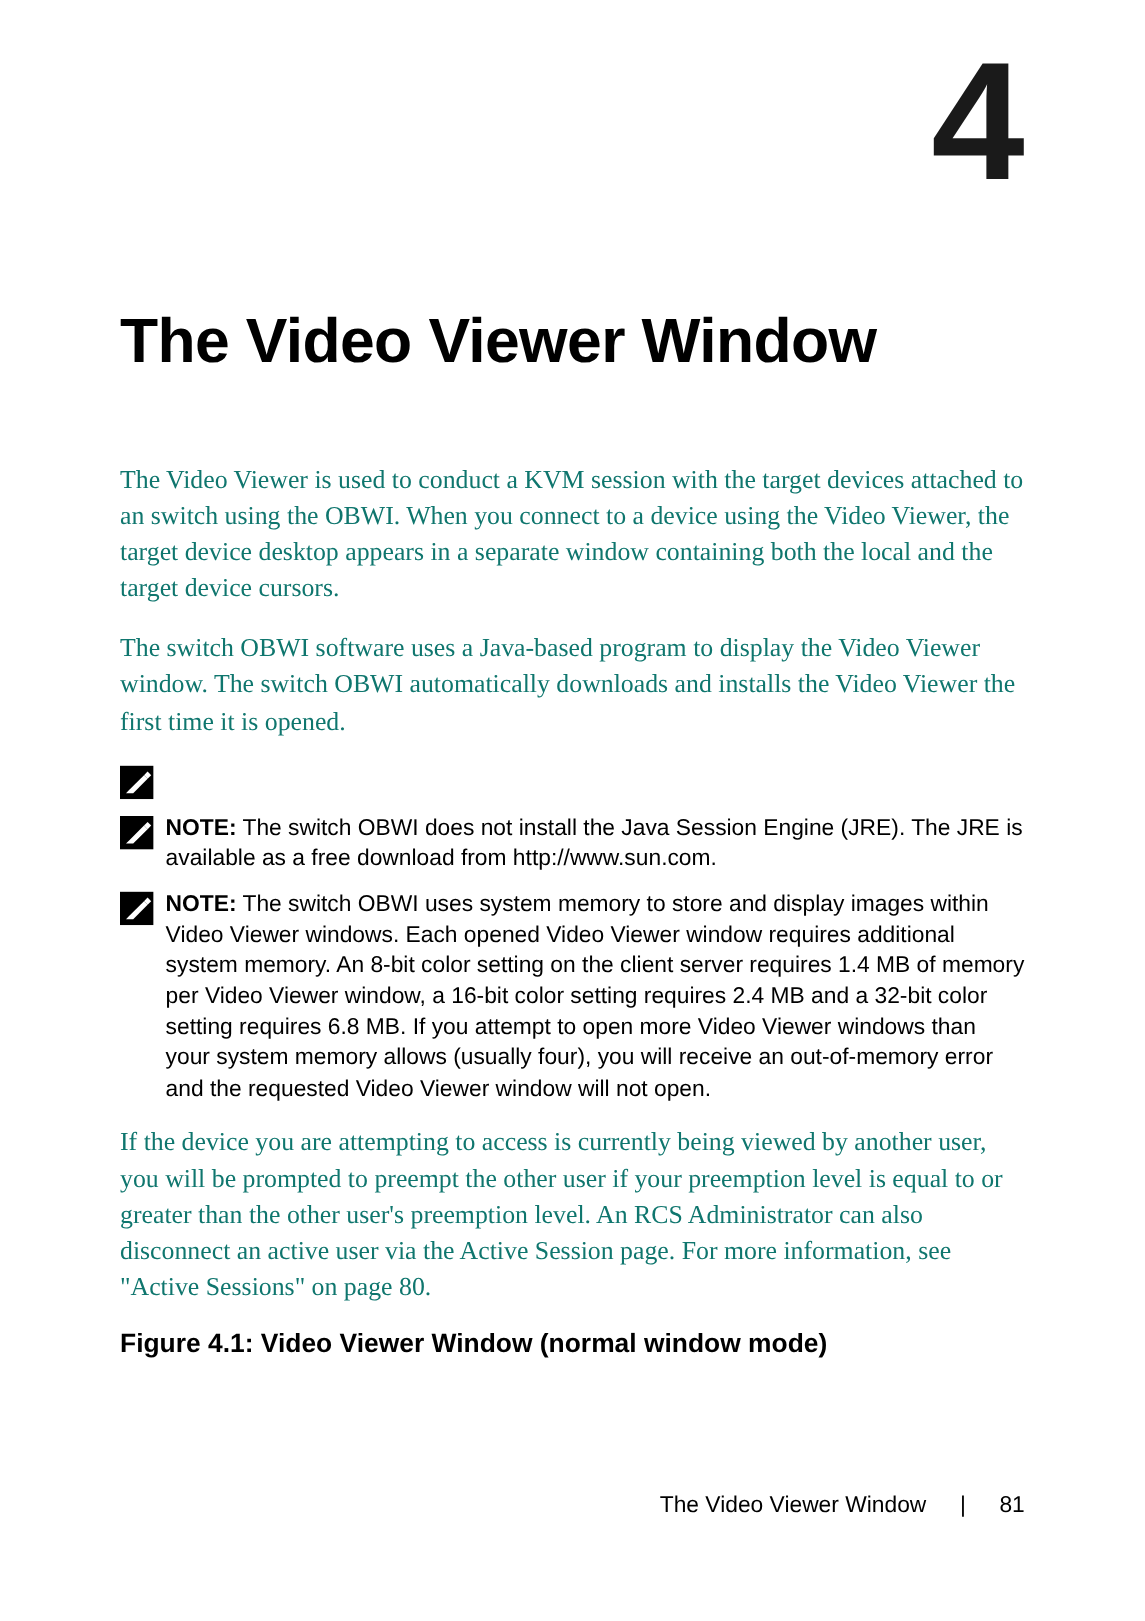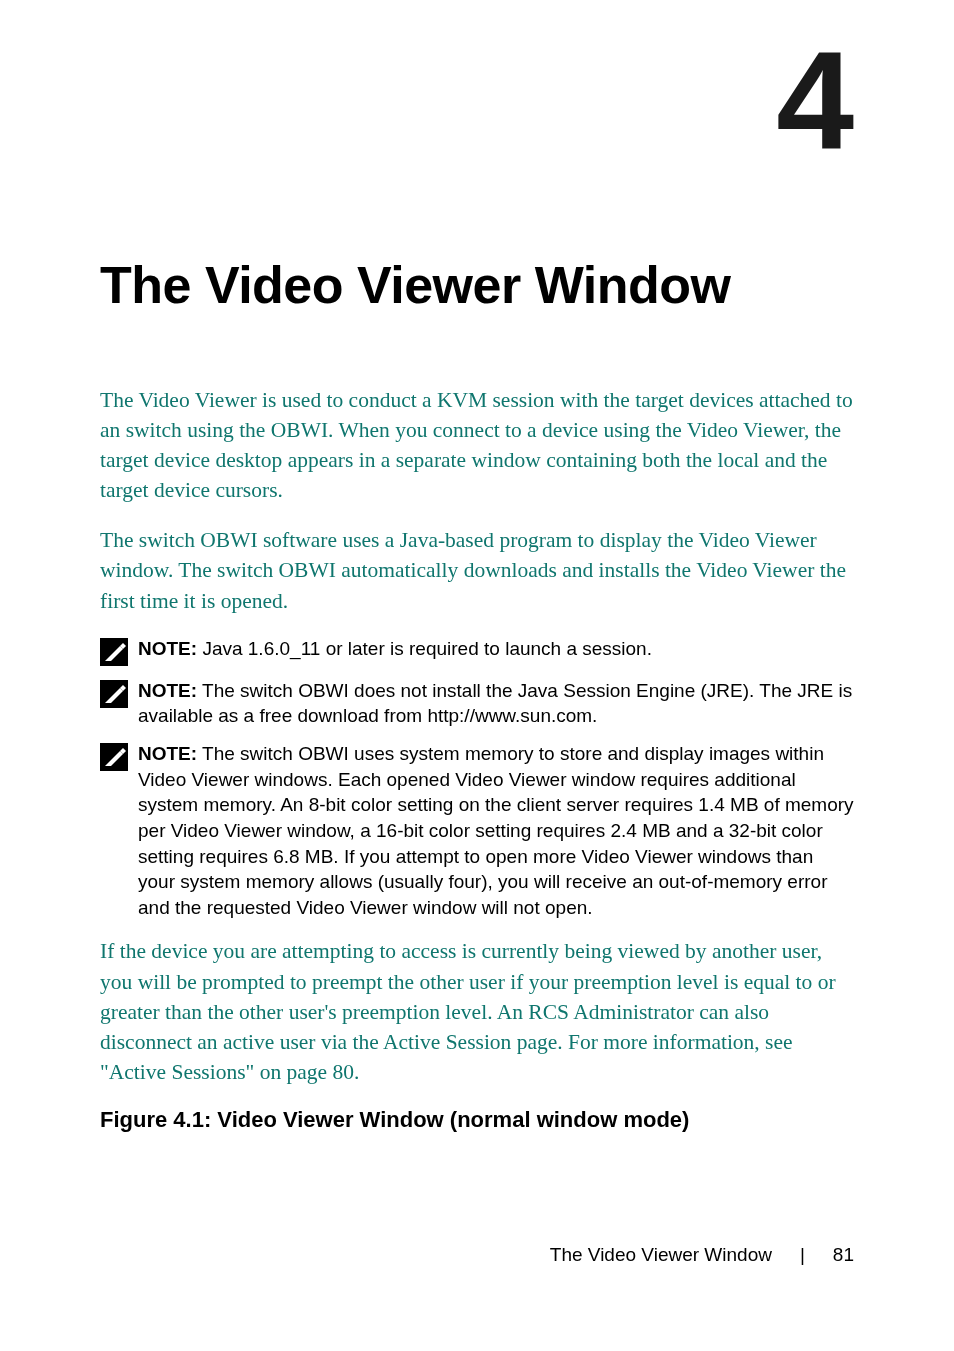--- a/index.html
+++ b/index.html
@@ -99,23 +99,20 @@
 <p class="body-text">The switch OBWI software uses a Java-based program to display the Video Viewer window. The switch  OBWI automatically downloads and installs the Video Viewer the first time it is opened.</p>
 
 <div class="note-block">
   <span class="note-icon">
     <svg viewBox="0 0 28 28" width="28" height="28">
       <rect x="0" y="0" width="28" height="28" fill="#000"></rect>
       <path d="M5 23 L8 20 L20 8 L23 11 L11 23 L8 23 Z" fill="#fff"></path>
       <path d="M20 8 L23 5 L26 8 L23 11 Z" fill="#fff"></path>
     </svg>
   </span>
-  <div class="note-text">
-    <span class="note-label">NOTE:</span><span> Java 1.6.0_11 or later is required to launch a session.</span>
-  </div>
 </div>
 
 <div class="note-block">
   <span class="note-icon">
     <svg viewBox="0 0 28 28" width="28" height="28">
       <rect x="0" y="0" width="28" height="28" fill="#000"></rect>
       <path d="M5 23 L8 20 L20 8 L23 11 L11 23 L8 23 Z" fill="#fff"></path>
       <path d="M20 8 L23 5 L26 8 L23 11 Z" fill="#fff"></path>
     </svg>
   </span>

